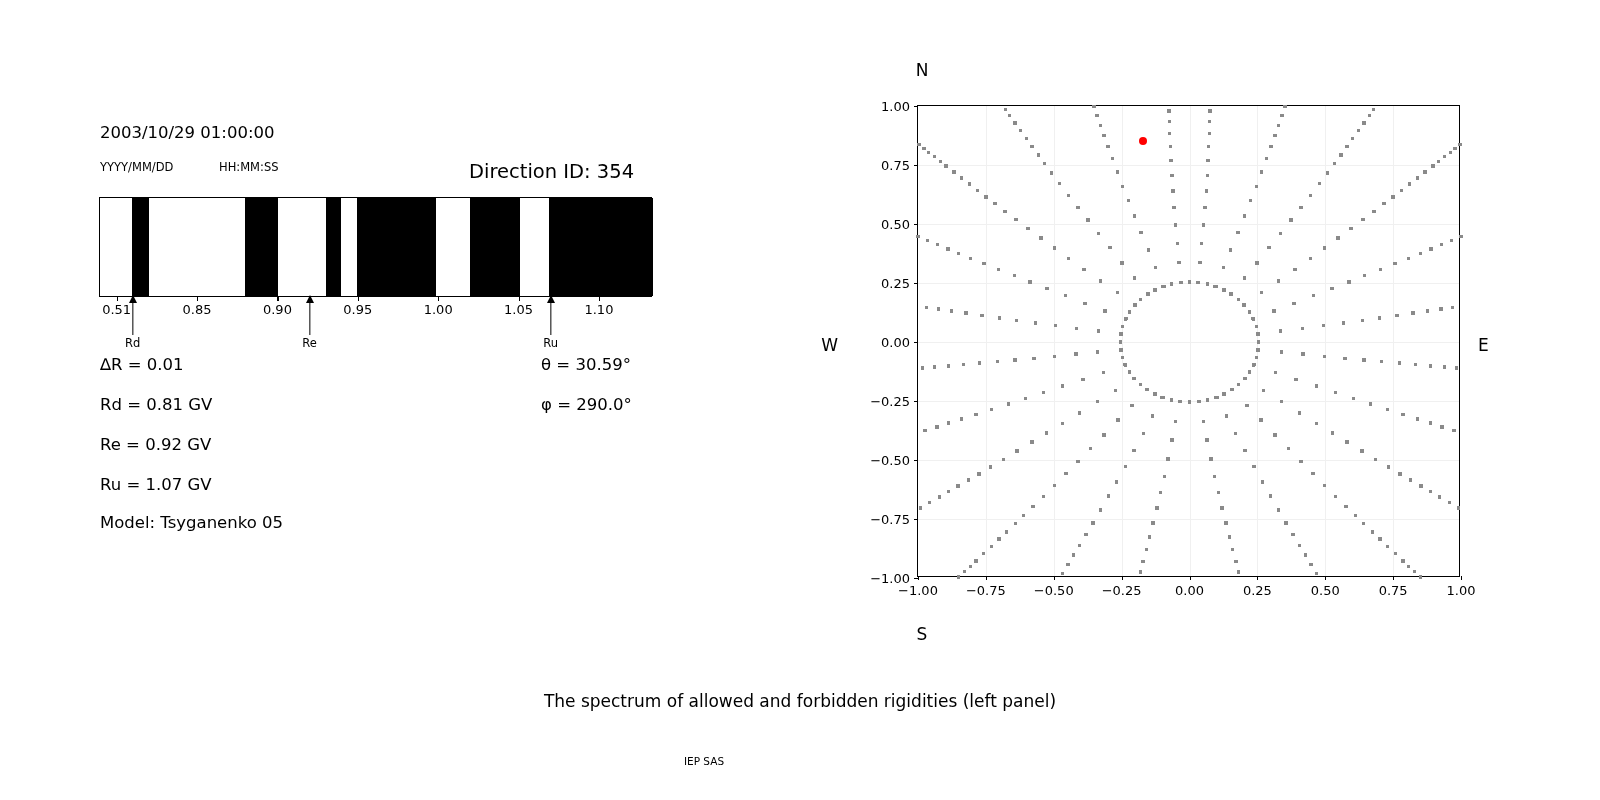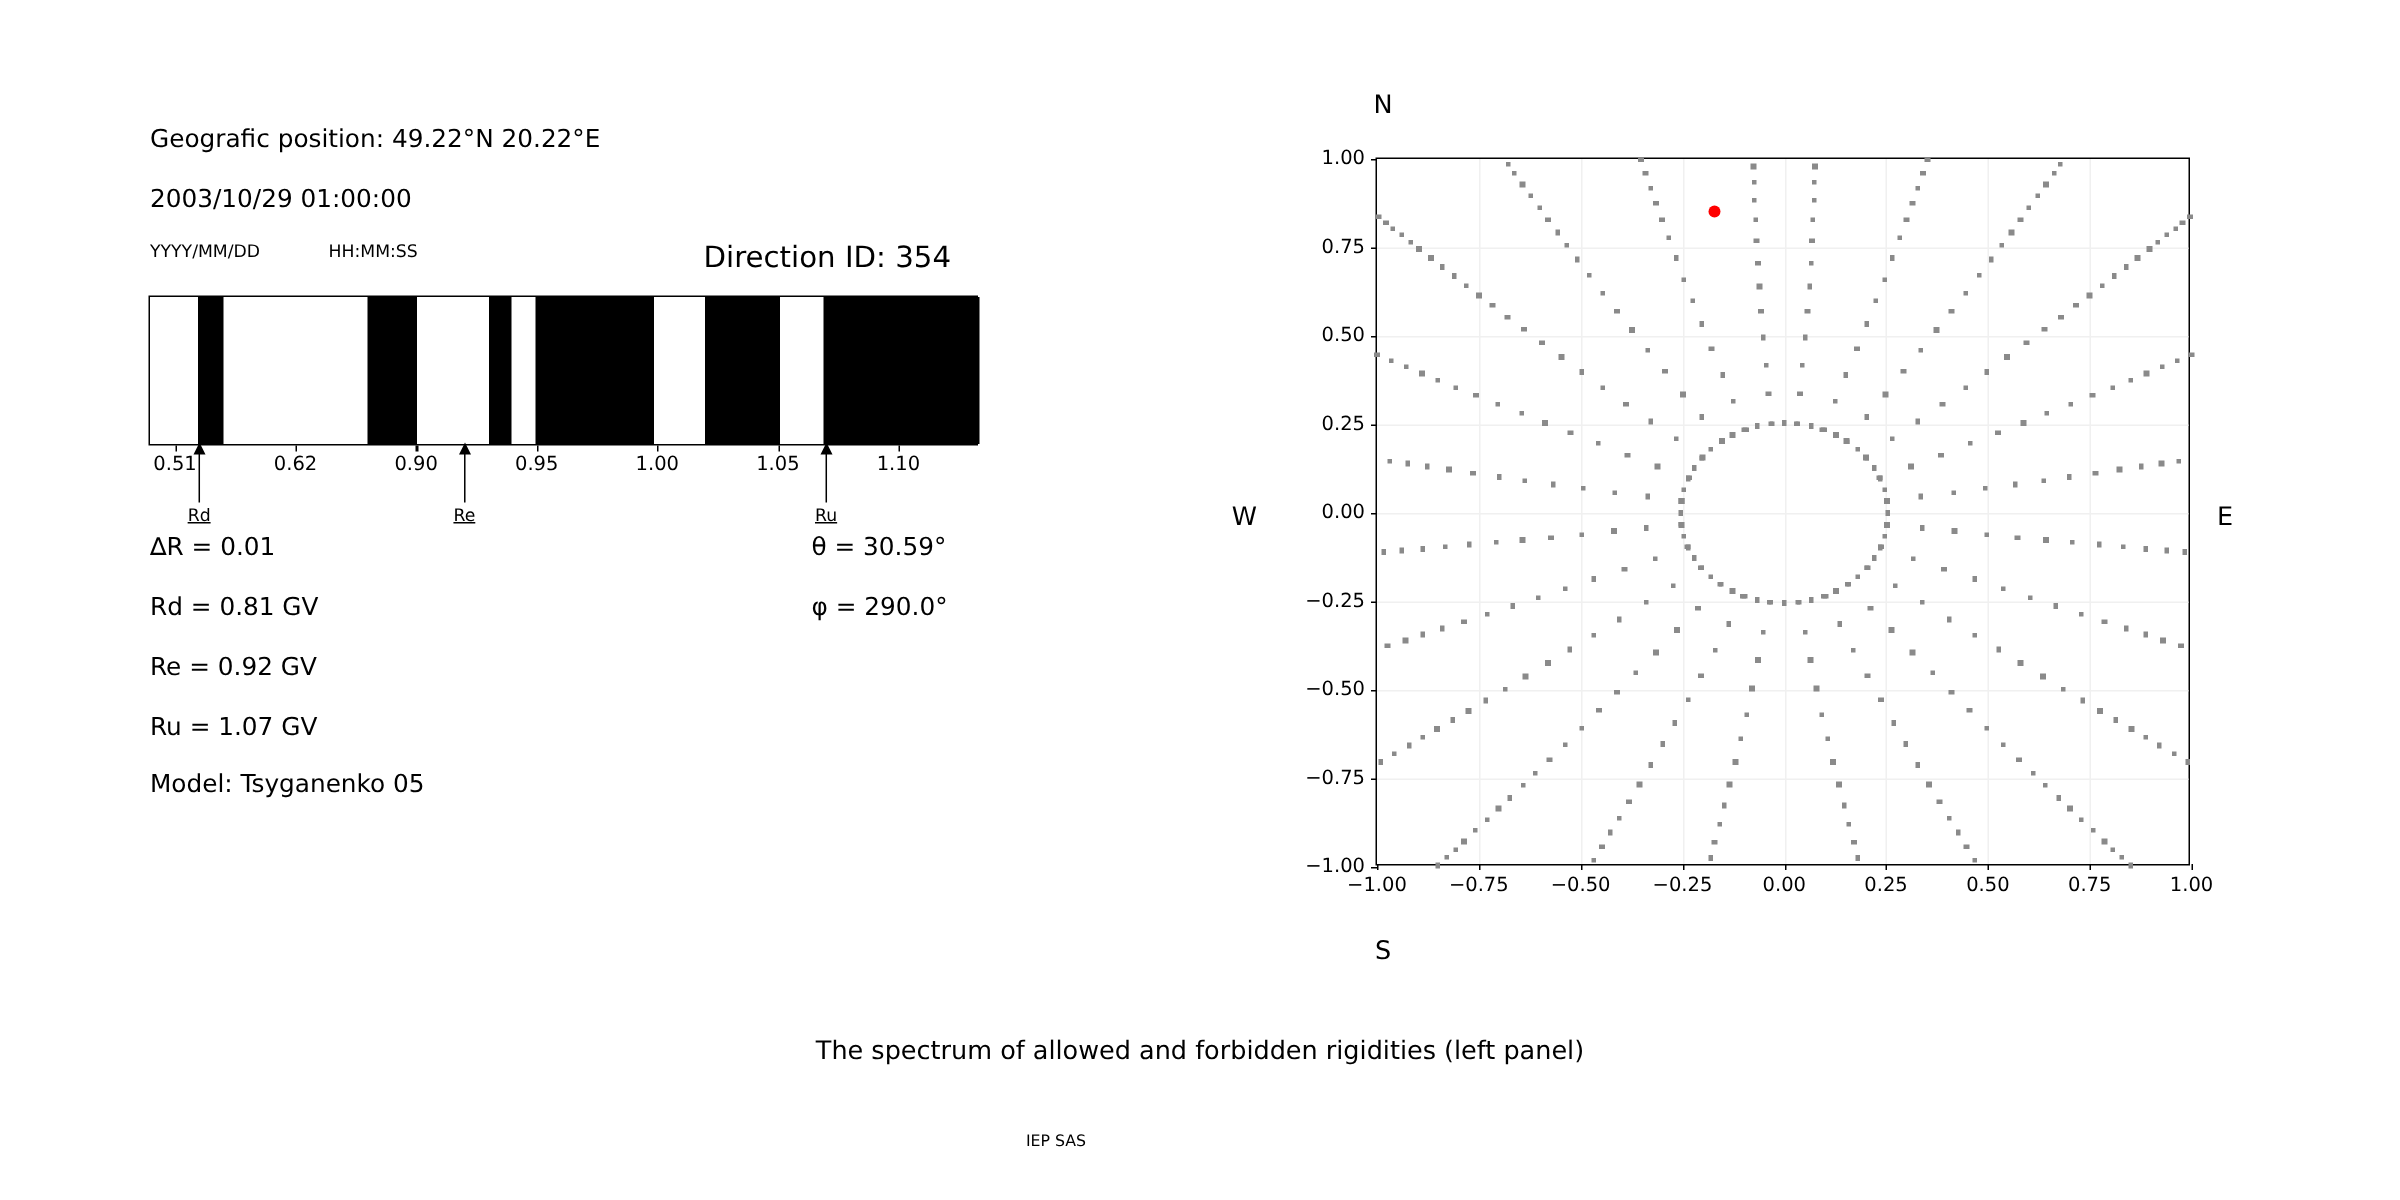--- a/index.html
+++ b/index.html
@@ -22,21 +22,21 @@
 
   
   #spectrum{position:absolute;left:99px;top:197px;width:553px;height:100px;
             border:1.1px solid #000;box-sizing:border-box;background:#fff;}
   #spectrum .band{position:absolute;top:0;height:100%;background:#000000;}
 
   #spectrum-ticks{position:absolute;left:99px;top:297px;width:553px;height:34px;}
   #spectrum-ticks .tk{position:absolute;top:0;width:1.1px;height:4px;background:#000;}
   #spectrum-ticks .tl{position:absolute;top:5px;font-size:13px;transform:translateX(-50%);white-space:nowrap;}
 
-  .marker{position:absolute;width:60px;margin-left:-30px;text-align:center;text-decoration:underline;}
+  .marker{position:absolute;width:60px;margin-left:-30px;text-align:center;}
   .marker .arrow{position:relative;width:100%;height:40px;}
   .marker .arrow .shaft{position:absolute;left:50%;top:4px;width:1.3px;height:36px;background:#000;transform:translateX(-50%);}
   .marker .arrow .head{position:absolute;left:50%;top:0px;width:0;height:0;
         border-left:4px solid transparent;border-right:4px solid transparent;
         border-bottom:8px solid #000;transform:translateX(-50%);}
   .marker .mlabel{font-size:11.5px;text-align:center;margin-top:1px;}
 
   .param{position:absolute;font-size:16.5px;white-space:nowrap;}
   .pcol1{left:100px;}
   .pcol2{left:541px;}
@@ -70,21 +70,20 @@
   #caption .cl{font-size:17px;line-height:30px;}
   #footer{position:absolute;left:0;top:755px;width:1408px;text-align:center;font-size:10.5px;}
 </style>
 </head>
 <body>
 
 <div class="fig">
 
   <div id="left-panel">
 
-    <div class="geo-line">Geografic position: 49.22°N 20.22°E</div>
 
     <div class="date-line">2003/10/29 01:00:00</div>
 
     <div class="fmt-ymd">YYYY/MM/DD</div>
 
     <div class="fmt-hms">HH:MM:SS</div>
 
     <div class="dir-id">Direction ID: 354</div>
 
     <div id="spectrum">
@@ -93,21 +92,21 @@
         <div class="band" style="left: 225.862px; width: 15.2718px;"></div>
         <div class="band" style="left: 257.209px; width: 78.7703px;"></div>
         <div class="band" style="left: 369.738px; width: 49.8343px;"></div>
         <div class="band" style="left: 448.509px; width: 104.491px;"></div>
       </div>
 
     <div id="spectrum-ticks">
         <div class="tk" style="left: 17.6831px;"></div>
         <div class="tl" style="left: 17.6831px;">0.51</div>
         <div class="tk" style="left: 98.061px;"></div>
-        <div class="tl" style="left: 98.061px;">0.62</div>
+        <div class="tl" style="left: 98.061px;">0.85</div>
         <div class="tk" style="left: 178.439px;"></div>
         <div class="tl" style="left: 178.439px;">0.90</div>
         <div class="tk" style="left: 258.817px;"></div>
         <div class="tl" style="left: 258.817px;">0.95</div>
         <div class="tk" style="left: 339.195px;"></div>
         <div class="tl" style="left: 339.195px;">1.00</div>
         <div class="tk" style="left: 419.573px;"></div>
         <div class="tl" style="left: 419.573px;">1.05</div>
         <div class="tk" style="left: 499.951px;"></div>
         <div class="tl" style="left: 499.951px;">1.10</div>

